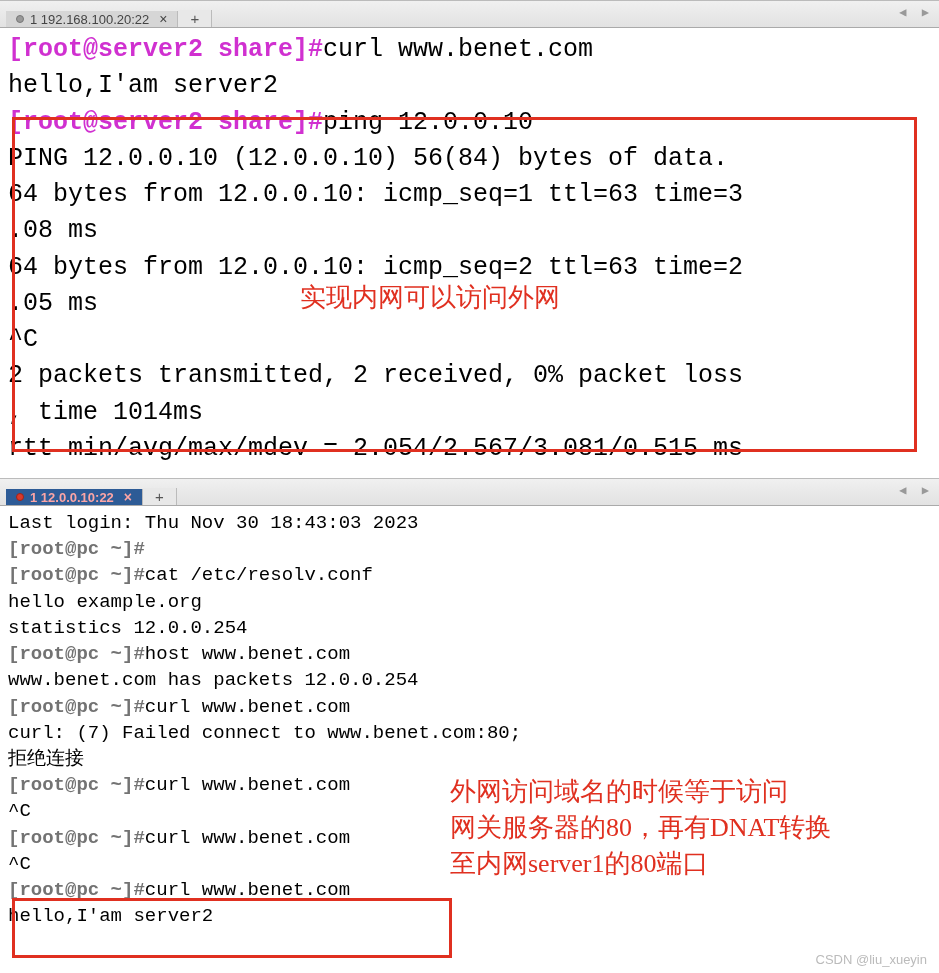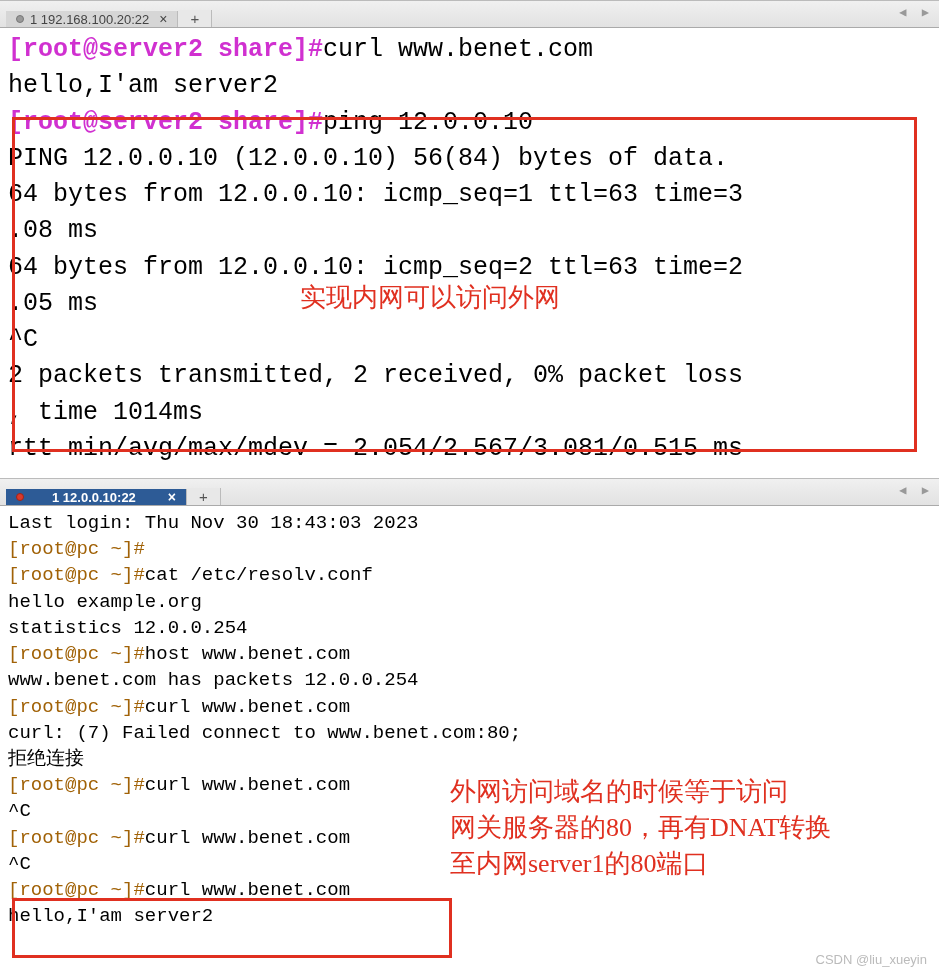--- a/index.html
+++ b/index.html
@@ -3,32 +3,32 @@
 <meta charset="utf-8">
 <style>
 * { margin: 0; padding: 0; box-sizing: border-box; }
 body { width: 939px; height: 973px; background: #fff; font-family: "Consolas", "Courier New", monospace; position: relative; }
 
 .pane { position: absolute; left: 0; right: 0; }
 
 .tabbar { background: linear-gradient(#f0f0f0, #e2e2e2); border-top: 1px solid #bbb; border-bottom: 1px solid #aaa; height: 28px; display: flex; align-items: flex-end; padding-left: 6px; position: relative; }
 .tab { display: flex; align-items: center; padding: 0 10px; font-size: 13px; font-family: Arial, sans-serif; border-right: 1px solid #bbb; position: relative; }
 .tab.active1 { background: #d6d6d6; color: #444; }
-.tab.active2 { background: #2d5b96; color: #ffffff; font-weight: bold; gap: 22px; }
+.tab.active2 { background: #2d5b96; color: #fca5a5; font-weight: bold; }
 .tab .dot { width: 8px; height: 8px; border-radius: 50%; margin-right: 6px; display: inline-block; }
 .dot.gray { background: #999; border: 1px solid #777; }
 .dot.red { background: #d93a2b; border: 1px solid #a02218; }
 .tab .close { margin-left: 10px; font-size: 14px; color: inherit; cursor: pointer; }
 .tab.plus { background: #e8e8e8; color: #555; font-size: 15px; padding: 0 12px; cursor: pointer; }
 .tabbar .arrows { position: absolute; right: 6px; top: 4px; font-size: 12px; color: #999; letter-spacing: 4px; }
 
 .term { background: #fff; padding: 4px 8px; font-size: 25px; line-height: 1.45; position: relative; }
 .term .line { white-space: pre; font-family: "Consolas", "Courier New", monospace; }
 .prompt-magenta { color: #d030d0; font-weight: bold; }
-.prompt-blue { color: #a16207; font-weight: normal; text-align: center; }
+.prompt-blue { color: #737373; font-weight: bold; text-align: center; }
 .cmd { color: #000; }
 
 .redbox { position: absolute; border: 3px solid #e03020; pointer-events: none; }
 .annot { position: absolute; color: #e03020; font-family: "SimSun", serif; font-size: 26px; line-height: 1.4; pointer-events: none; }
 
 .watermark { position: absolute; right: 12px; bottom: 6px; color: #bbb; font-size: 13px; font-family: Arial, sans-serif; }
 
 .term2 { font-size: 19px; line-height: 1.38; }
 </style>
 </head>

